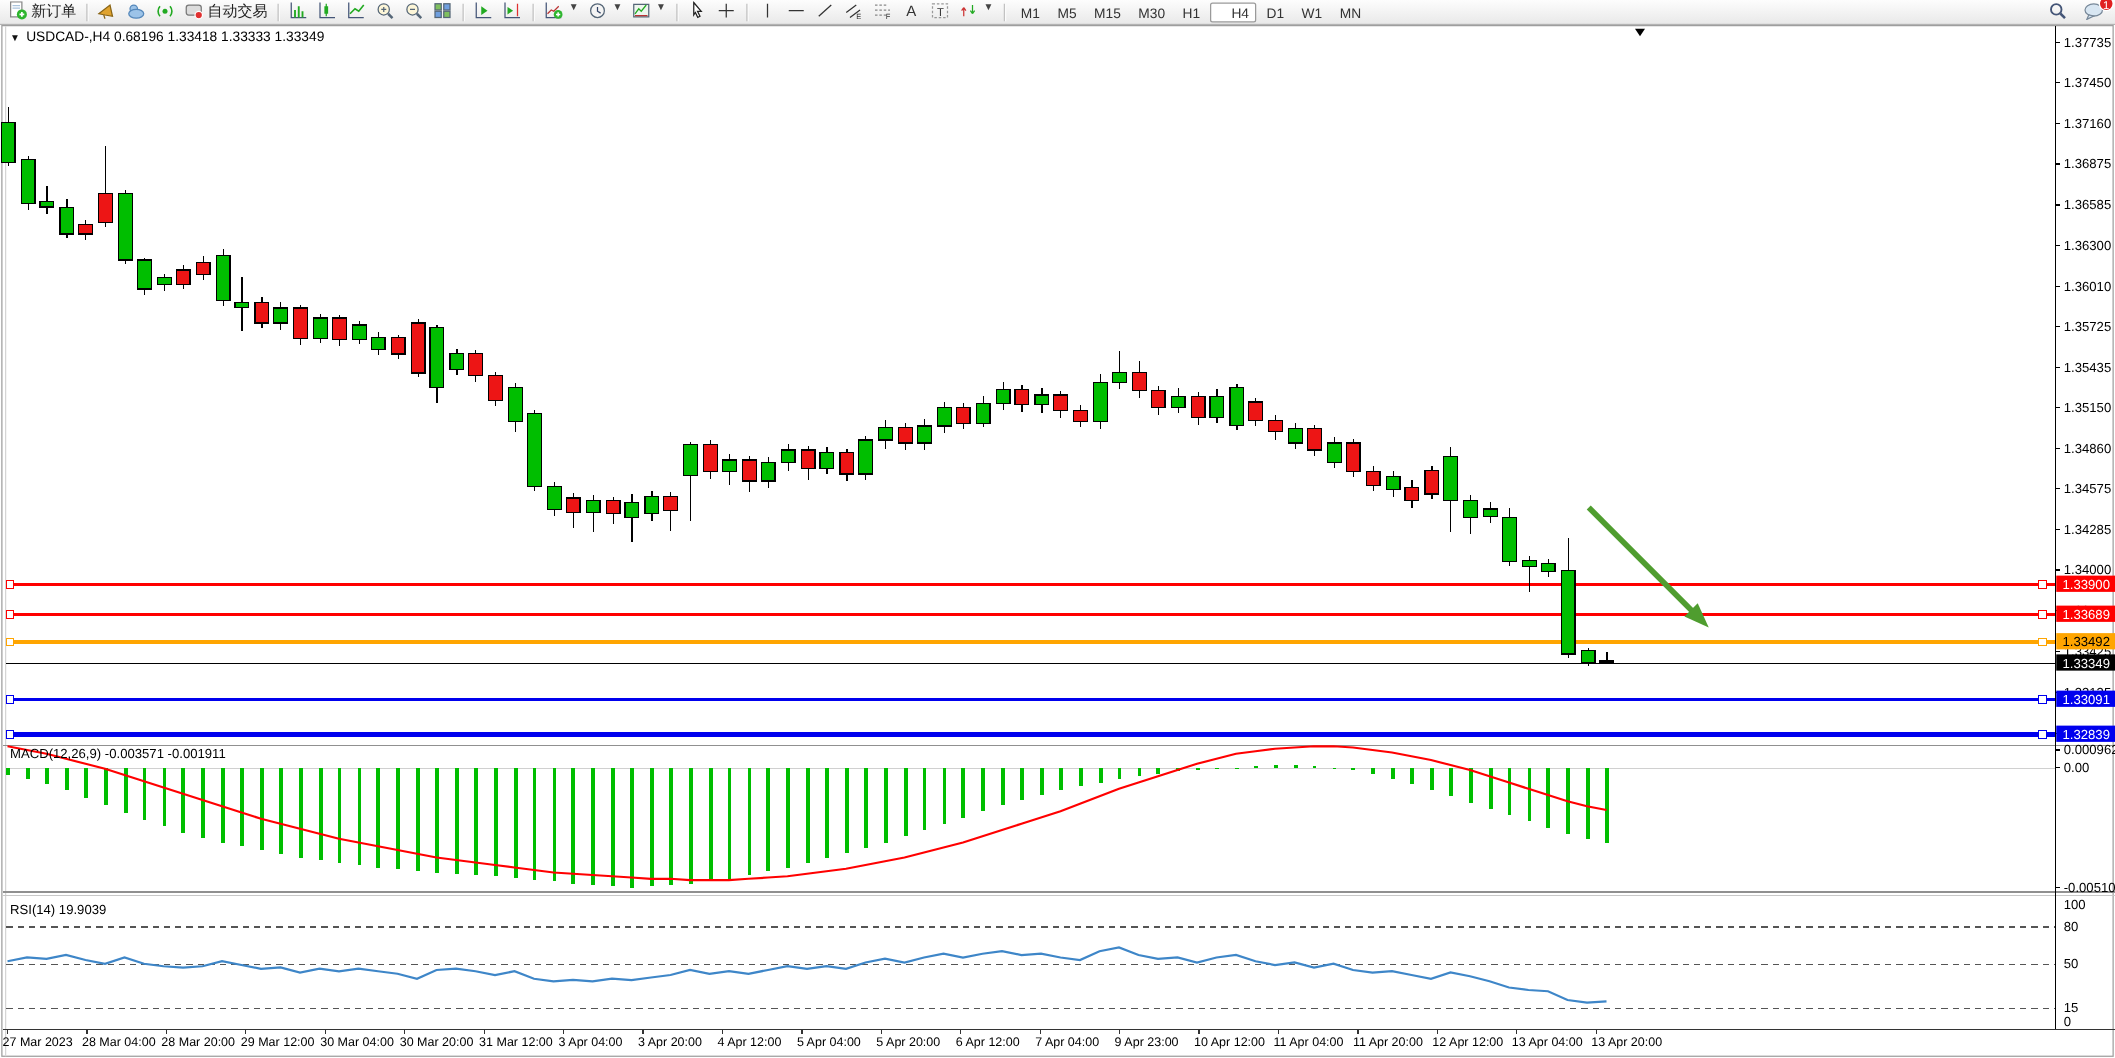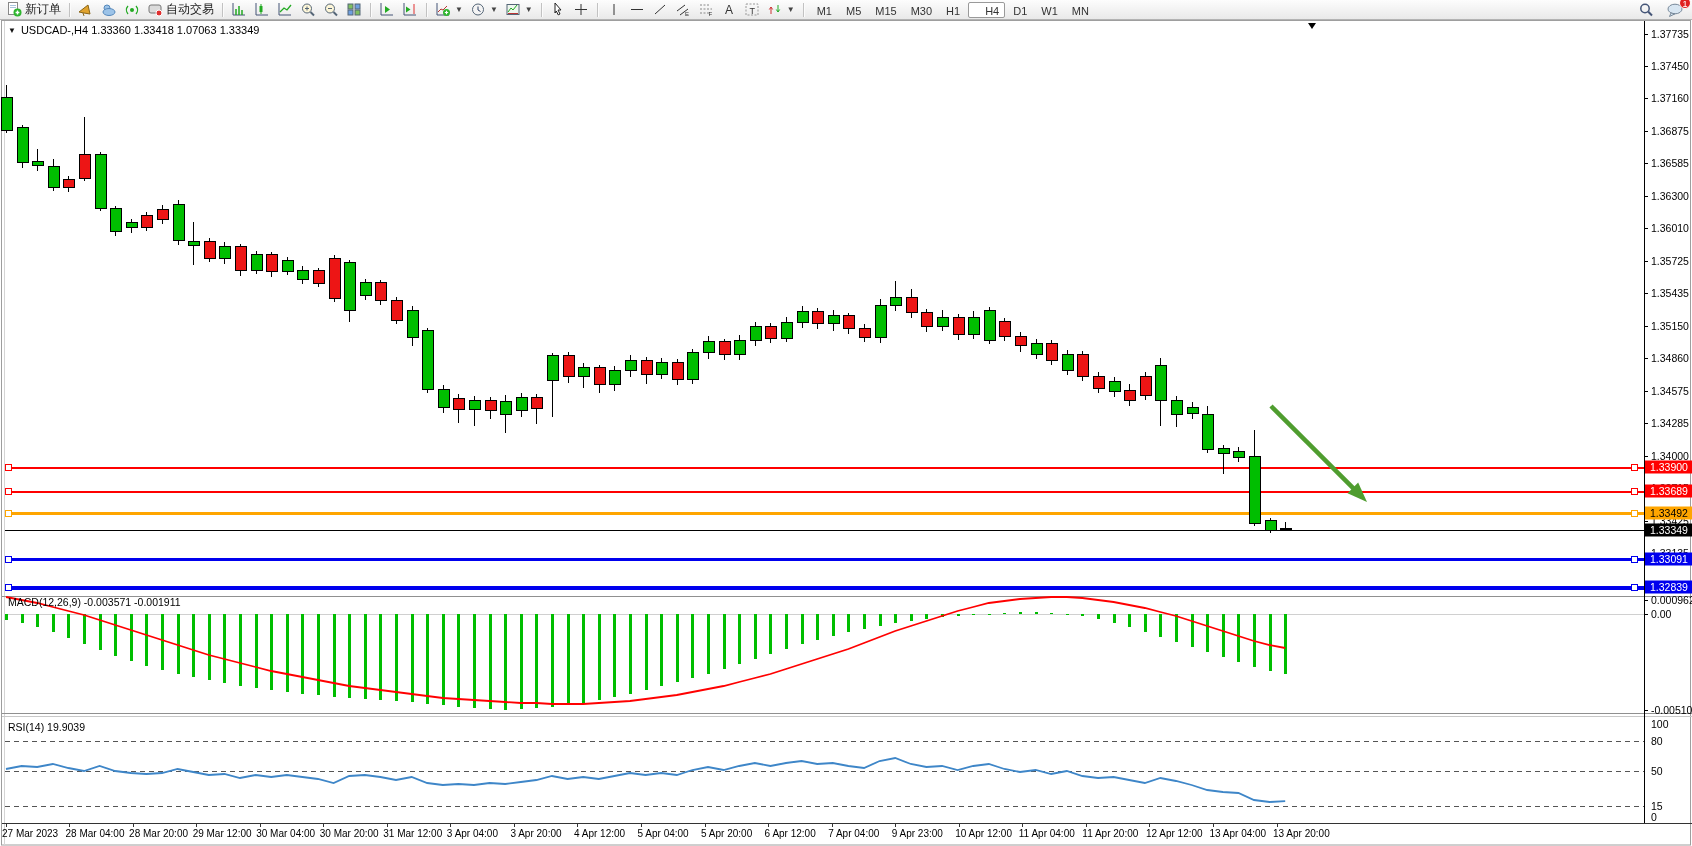--- a/index.html
+++ b/index.html
@@ -4,21 +4,21 @@
 <style>
   * { margin:0; padding:0; box-sizing:border-box; }
   html,body { width:1692px; height:846px; overflow:hidden; background:#fff;
     font-family:"Liberation Sans","DejaVu Sans",sans-serif; }
   #stage { position:relative; width:1692px; height:846px; }
 
   
   .toolbar { position:absolute; top:0; left:0; width:1692px; height:20px; z-index:5;
     background:linear-gradient(#fdfdfd,#e9e9e9); border-bottom:1px solid #b3b3b3;
     display:flex; align-items:center; padding:0 3px; gap:1px; font-size:12px; color:#222; }
-  .tbtn { height:18px; display:flex; align-items:center; gap:3px; padding:0 3px; border-radius:2px; cursor:default; }
+  .tbtn { height:18px; display:flex; align-items:flex-start; gap:3px; padding:0 3px; border-radius:2px; cursor:default; }
   .tlabel { font-size:12px; white-space:nowrap; }
   .tsep { width:1px; height:14px; background:#c2c2c2; margin:0 4px; box-shadow:1px 0 0 #fbfbfb; }
   .i { width:16px; height:15px; display:inline-block; }
   .i svg { display:block; }
   .caret { font-size:8px; color:#444; margin-left:1px; }
   .tfwrap { display:flex; gap:2px; margin-left:2px; }
   .tf { padding:0 5px; height:16px; line-height:16px; font-size:11px; color:#333; border:1px solid transparent; }
   .tf.active { background:#fff; border:1px solid #9a9a9a; border-radius:2px;padding-left:16px; }
   .tright { margin-left:auto; display:flex; align-items:center; gap:6px; padding-right:4px; }
   .chatwrap { position:relative; }
@@ -292,21 +292,21 @@
               <path d="M5 11l-1.5 3.5L9 11.8z" fill="#d8e6f2" stroke="#778899"></path>
             </svg>
           </span>
         <span class="badge">1</span>
       </div>
     </div>
   </div>
 
   <div class="chart-title">
     <span class="dd">▼</span>
-    <span>USDCAD-,H4  1.33360 1.33418 1.07063 1.33349</span>
+    <span>USDCAD-,H4  0.68196 1.33418 1.33333 1.33349</span>
   </div>
   <svg id="chart-svg" width="1692" height="846" viewBox="0 0 1692 846">
       <rect x="0" y="20" width="1692" height="826" fill="#ffffff"></rect>
       <rect x="1.5" y="20.5" width="1689" height="824.5" fill="none" stroke="#9e9e9e"></rect>
       <line x1="4.5" y1="21" x2="4.5" y2="845" stroke="#d5d5d5"></line>
       <line x1="5" y1="467.5" x2="1644" y2="467.5" stroke="#FF0000" stroke-width="2" shape-rendering="crispEdges"></line>
       <rect x="5" y="464.5" width="6" height="6" fill="#ffffff" stroke="#FF0000" shape-rendering="crispEdges"></rect>
       <rect x="1631" y="464.5" width="6" height="6" fill="#ffffff" stroke="#FF0000" shape-rendering="crispEdges"></rect>
       <line x1="5" y1="491.5" x2="1644" y2="491.5" stroke="#FF0000" stroke-width="2" shape-rendering="crispEdges"></line>
       <rect x="5" y="488.5" width="6" height="6" fill="#ffffff" stroke="#FF0000" shape-rendering="crispEdges"></rect>

